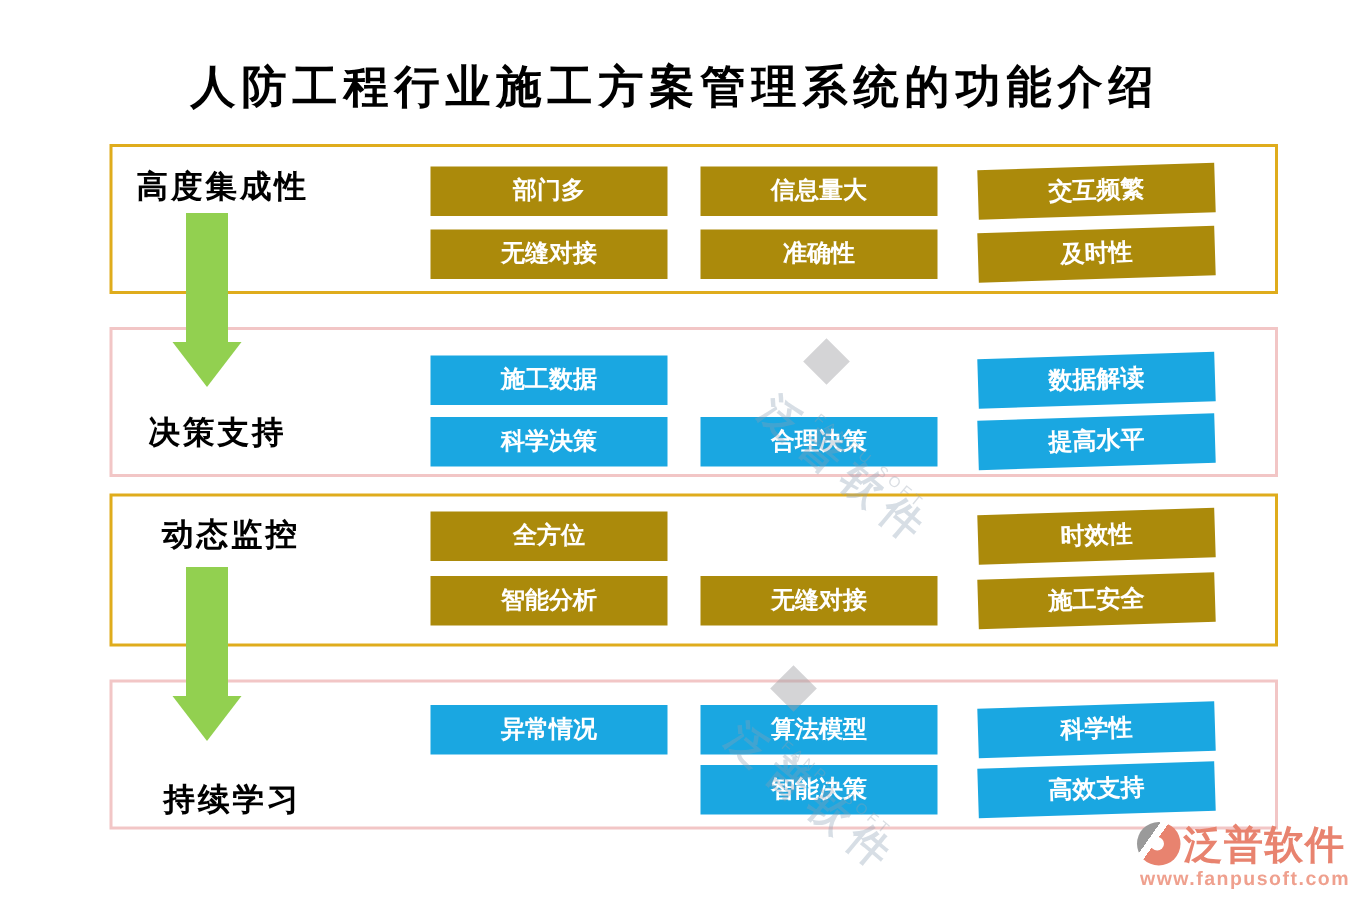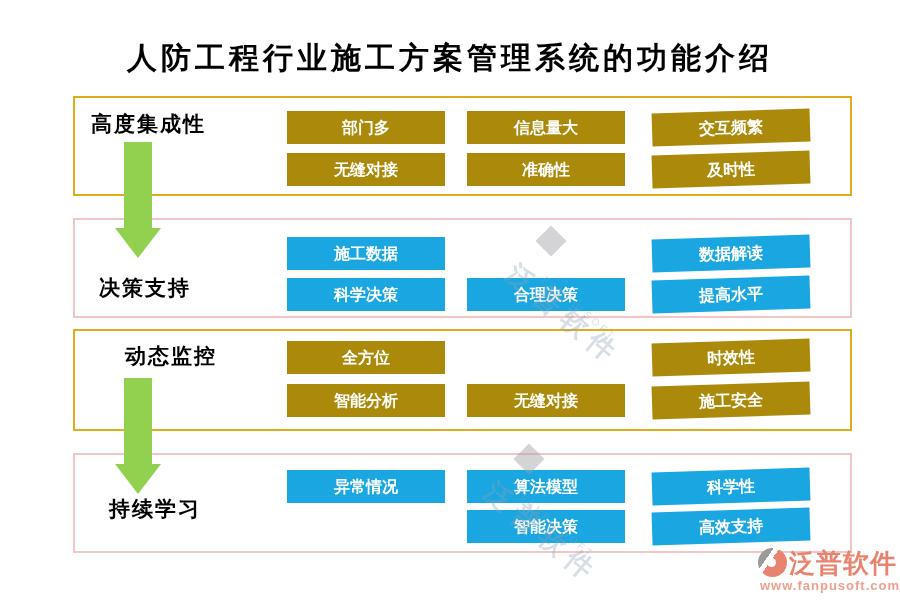--- a/index.html
+++ b/index.html
@@ -29,22 +29,22 @@
   .sec1{top:96px;height:96px;}
   .sec2{top:218px;height:96px;}
   .sec3{top:329px;height:98px;}
   .sec4{top:453px;height:96px;}
   .label{
     position:absolute;color:#000;font-weight:bold;font-size:21px;
     font-family:"DejaVu Serif","Liberation Serif",serif;letter-spacing:2px;white-space:nowrap;
   }
   .lb1{left:16px;top:12px;}
   .lb2{left:24px;top:54px;}
-  .lb3{left:50px;top:11px;}
-  .lb4{left:34px;top:40px;}
+  .lb3{left:33px;top:11px;}
+  .lb4{left:34px;top:64px;}
   .btn{
     position:absolute;width:158px;height:33px;line-height:33px;text-align:center;
     color:#fff;font-size:16px;font-weight:bold;white-space:nowrap;
   }
   .btn.gold{background:var(--gold-button);}
   .btn.blue{background:var(--blue-button);}
   .c1{left:212px;} .c2{left:392px;}
   .c3{left:577px;transform:rotate(-1.8deg);}
   .r1{top:13px;} .r2{top:55px;}
   .sec2 .r1{top:17px;} .sec2 .r2{top:58px;}

